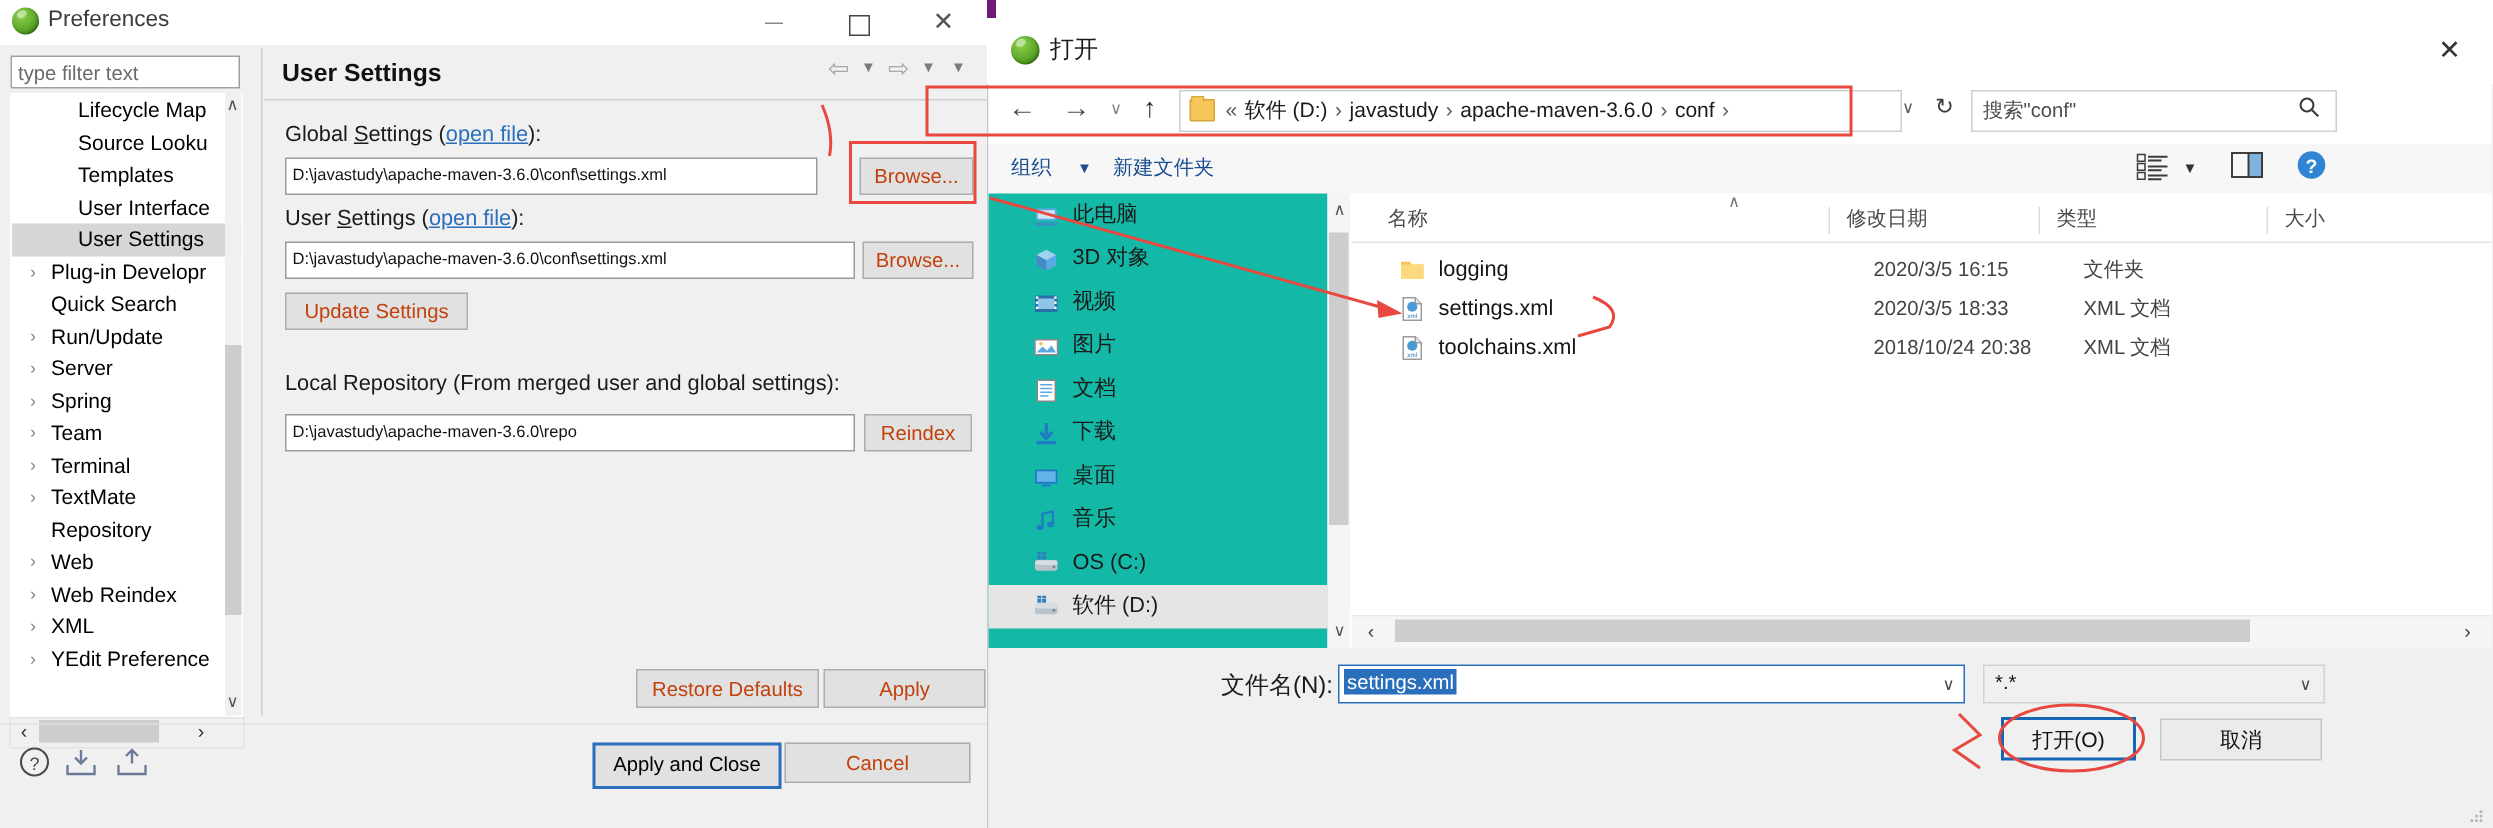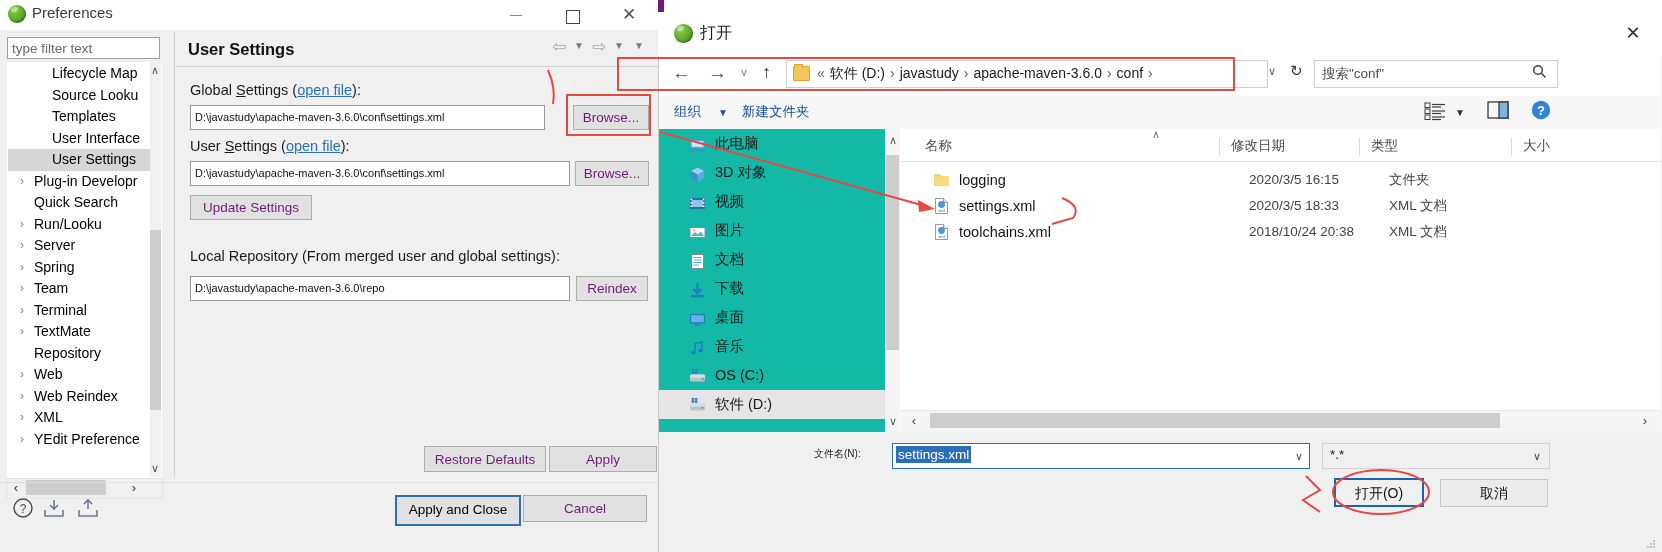--- a/index.html
+++ b/index.html
@@ -108,21 +108,21 @@
   .uline{text-decoration:underline;}
 
   .txtfield{
     background:#fff;border:1px solid #9a9a9a;
     font-size:11px;color:#111;
     line-height:23px;padding-left:4px;box-sizing:border-box;
     white-space:nowrap;overflow:hidden;
   }
   .btn{
     background:#e1e1e1;border:1px solid #adadad;
-    font-size:13.5px;color:#701a75;text-align:center;
+    font-size:13.5px;color:#c2410c;text-align:center;
     box-sizing:border-box;line-height:24px;
   }
 
   #lbl-global{left:190px;top:82px;}
   #fld-global{left:190px;top:105px;width:355px;height:25px;}
   #btn-browse1{left:573px;top:105px;width:76px;height:25px;line-height:24px;}
   #lbl-user{left:190px;top:138px;}
   #fld-user{left:190px;top:161px;width:380px;height:25px;}
   #btn-browse2{left:575px;top:161px;width:74px;height:25px;line-height:24px;}
   #btn-update{left:190px;top:195px;width:122px;height:25px;line-height:24px;}
@@ -229,21 +229,21 @@
   #list-sortcaret{left:1152px;top:128px;font-size:11px;color:#777;}
 
   
   #lh-bar{left:901px;top:410px;width:760px;height:22px;background:#f5f5f5;border-top:1px solid #eaeaea;}
   #lh-thumb{left:930px;top:413px;width:570px;height:15px;background:#cdcdcd;}
   #lh-left{left:905px;top:412px;width:18px;height:18px;line-height:18px;text-align:center;font-size:13px;color:#444;}
   #lh-right{left:1636px;top:412px;width:18px;height:18px;line-height:18px;text-align:center;font-size:13px;color:#444;}
 
   
   #fd-footer{left:659px;top:432px;width:1002px;height:120px;background:#f0f0f0;}
-  #lbl-filename{left:814px;top:447px;font-size:10px;color:#1a1a1a;}
+  #lbl-filename{left:814px;top:447px;font-size:16px;color:#1a1a1a;}
   #fn-box{
     left:892px;top:443px;width:418px;height:26px;
     background:#fff;border:1px solid #2a6fbb;box-sizing:border-box;
   }
   #fn-val{left:896px;top:446px;background:#2a6fbb;color:#fff;font-size:13.5px;padding:1px 2px;}
   #fn-dd{left:1295px;top:450px;font-size:11px;color:#4a4a4a;}
   #filter-sel{
     left:1322px;top:443px;width:228px;height:26px;
     background:#f0f0f0;border:1px solid #d2d2d2;box-sizing:border-box;
   }
@@ -287,21 +287,21 @@
   </div>
 
   <div class="abs" id="tree-wrap">
       <div class="tree-item indent"><span>Lifecycle Map</span></div>
       <div class="tree-item indent"><span>Source Looku</span></div>
       <div class="tree-item indent"><span>Templates</span></div>
       <div class="tree-item indent"><span>User Interface</span></div>
       <div class="tree-item indent sel"><span>User Settings</span></div>
       <div class="tree-item"><span class="tree-arrow">›</span><span>Plug-in Developr</span></div>
       <div class="tree-item"><span>Quick Search</span></div>
-      <div class="tree-item"><span class="tree-arrow">›</span><span>Run/Looku</span></div>
+      <div class="tree-item"><span class="tree-arrow">›</span><span>Run/Update</span></div>
       <div class="tree-item"><span class="tree-arrow">›</span><span>Server</span></div>
       <div class="tree-item"><span class="tree-arrow">›</span><span>Spring</span></div>
       <div class="tree-item"><span class="tree-arrow">›</span><span>Team</span></div>
       <div class="tree-item"><span class="tree-arrow">›</span><span>Terminal</span></div>
       <div class="tree-item"><span class="tree-arrow">›</span><span>TextMate</span></div>
       <div class="tree-item"><span>Repository</span></div>
       <div class="tree-item"><span class="tree-arrow">›</span><span>Web</span></div>
       <div class="tree-item"><span class="tree-arrow">›</span><span>Web Reindex</span></div>
       <div class="tree-item"><span class="tree-arrow">›</span><span>XML</span></div>
       <div class="tree-item"><span class="tree-arrow">›</span><span>YEdit Preference</span></div>

